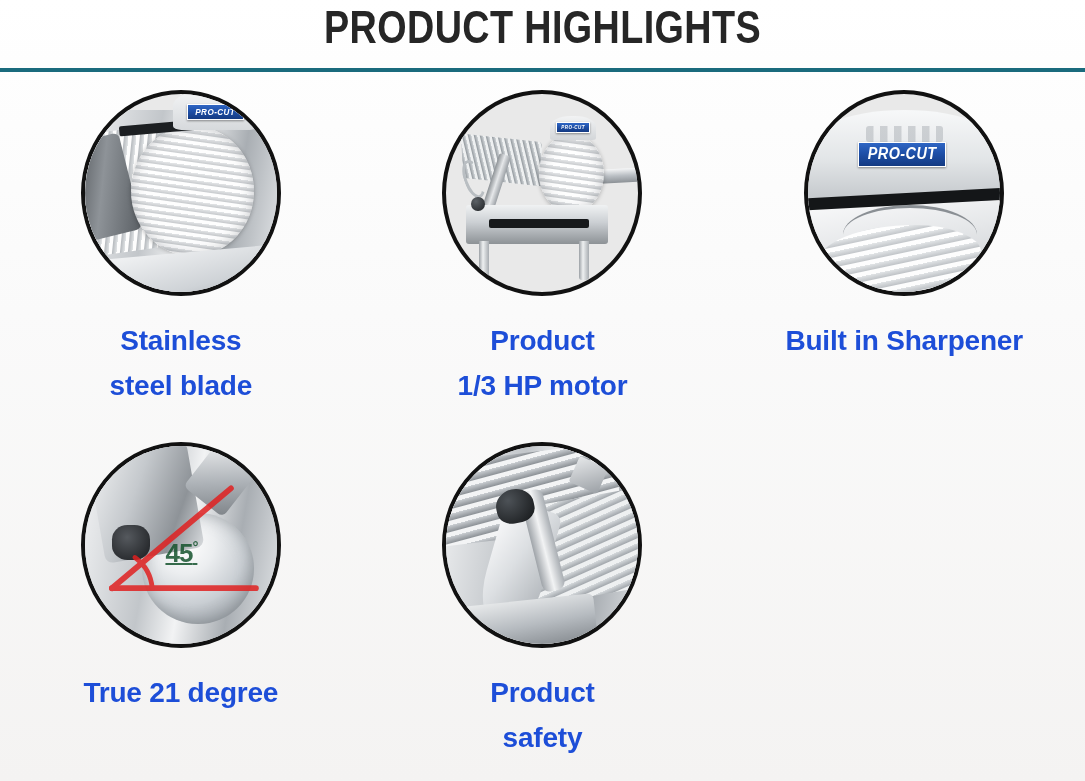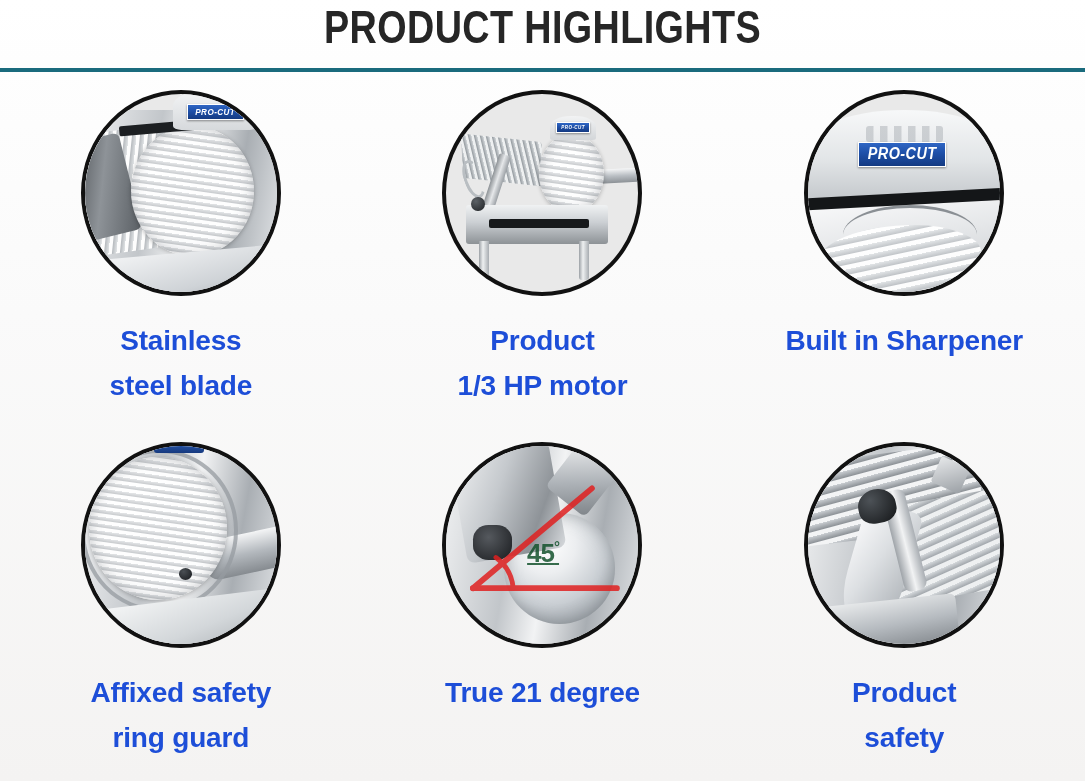--- a/index.html
+++ b/index.html
@@ -505,37 +505,20 @@
         </div>
         <div class="c3-gap"></div>
       </div>
     </div>
     <div class="caption">
       <span>Built in Sharpener</span>
       <span class="l2"></span>
     </div>
   </div>
 
-  <div class="highlight-cell">
-    <div class="photo-circle">
-      <div class="photo-inner">
-        <div class="metal c4-bg"></div>
-        <div class="c4-rail"></div>
-        <div class="blade-disc c4-disc"></div>
-        <div class="c4-ring"></div>
-        <div class="c4-tab"></div>
-        <div class="c4-plate"></div>
-        <div class="c4-screw"></div>
-      </div>
-    </div>
-    <div class="caption">
-      <span>Affixed safety</span>
-      <span class="l2">ring guard</span>
-    </div>
-  </div>
 
   <div class="highlight-cell">
     <div class="photo-circle">
       <div class="photo-inner">
         <div class="metal c5-bg"></div>
         <div class="blade-plain c5-blade"></div>
         <div class="c5-chute"></div>
         <div class="c5-handle"></div>
         <div class="c5-dark"></div>
 

